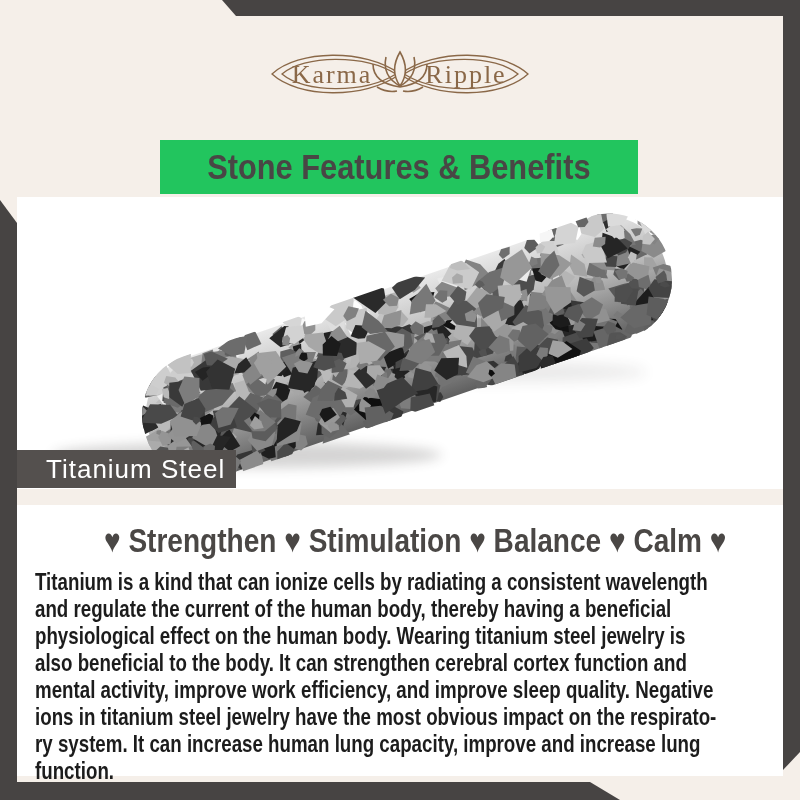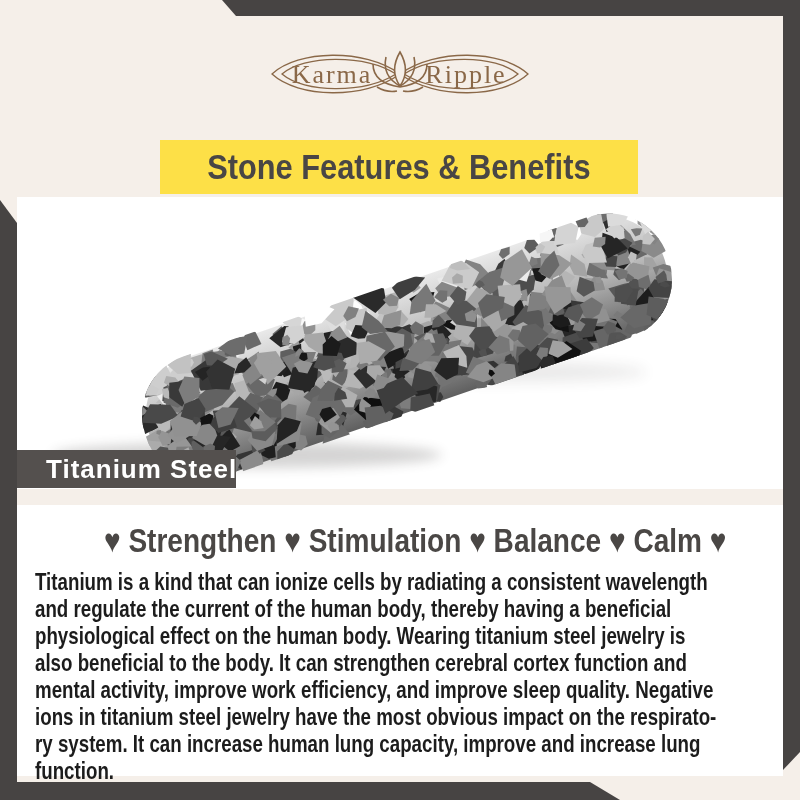--- a/index.html
+++ b/index.html
@@ -2,27 +2,27 @@
 <html><head>
 <meta charset="utf-8">
 <style>
   html,body{margin:0;padding:0;background:#ddd;}
   .canvas{position:relative;width:800px;height:800px;background:#f5efe9;overflow:hidden;
           font-family:"Liberation Sans","DejaVu Sans",sans-serif;}
   .panel{position:absolute;background:#ffffff;}
   #image-panel{left:17px;top:197px;width:766px;height:292px;}
   #text-panel{left:17px;top:505px;width:766px;height:271px;}
   #heading-band{position:absolute;left:160px;top:140px;width:478px;height:54px;
-                background:#fde047;display:flex;align-items:center;justify-content:center;}
+                background:#22c55e;display:flex;align-items:center;justify-content:center;}
   #heading-band .hd{font-size:35px;font-weight:bold;color:#494645;white-space:nowrap;
                 transform:scaleX(0.88);letter-spacing:0px;}
   #logo{position:absolute;left:260px;top:40px;width:280px;height:66px;}
   #label-band{position:absolute;left:16px;top:450px;width:220px;height:38px;
               background:#54504e;display:flex;align-items:center;}
-  #label-band .lb{color:#ffffff;font-weight:bold;font-size:26px;letter-spacing:1px;
+  #label-band .lb{color:#ffffff;font-weight:normal;font-size:26px;letter-spacing:1px;
               padding-left:30px;white-space:nowrap;}
   #hearts-line{position:absolute;left:0;top:522px;width:800px;text-align:center;padding-left:15px;}
   #hearts-line .hl{display:inline-block;font-size:33px;font-weight:bold;color:#4a4745;
               white-space:nowrap;transform:scaleX(0.85);}
   #benefit-text{position:absolute;left:35px;top:568px;width:980px;
               font-size:24px;font-weight:bold;color:#1c1c1c;line-height:27px;
               white-space:pre-line;transform:scaleX(0.78);transform-origin:0 0;}
   #frame-svg,#crystal-svg{position:absolute;pointer-events:none;}
   #frame-svg{left:0;top:0;z-index:30;}
   #crystal-svg{left:0;top:0;}

